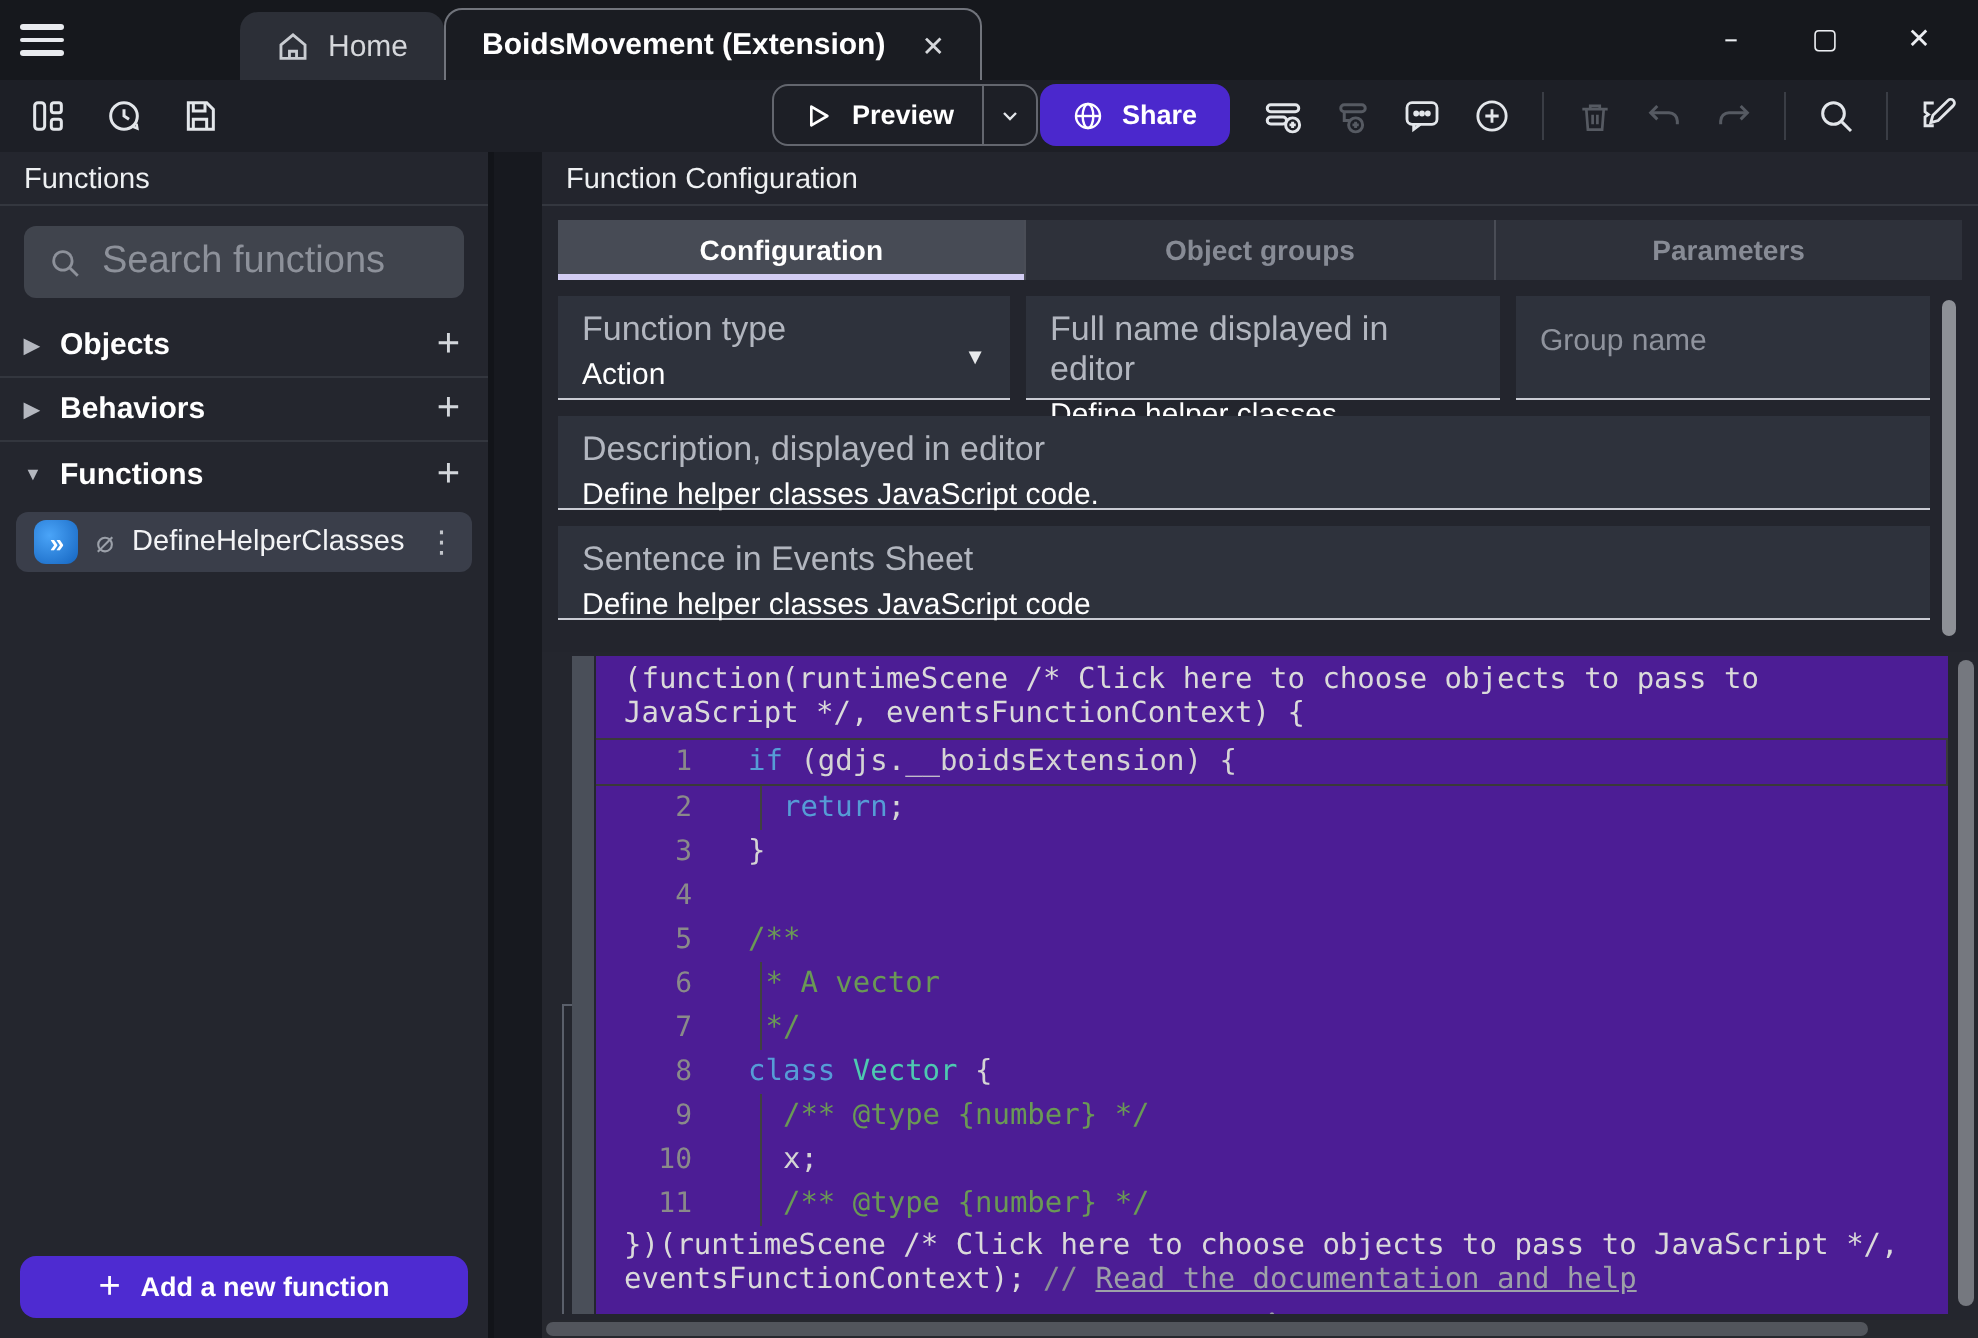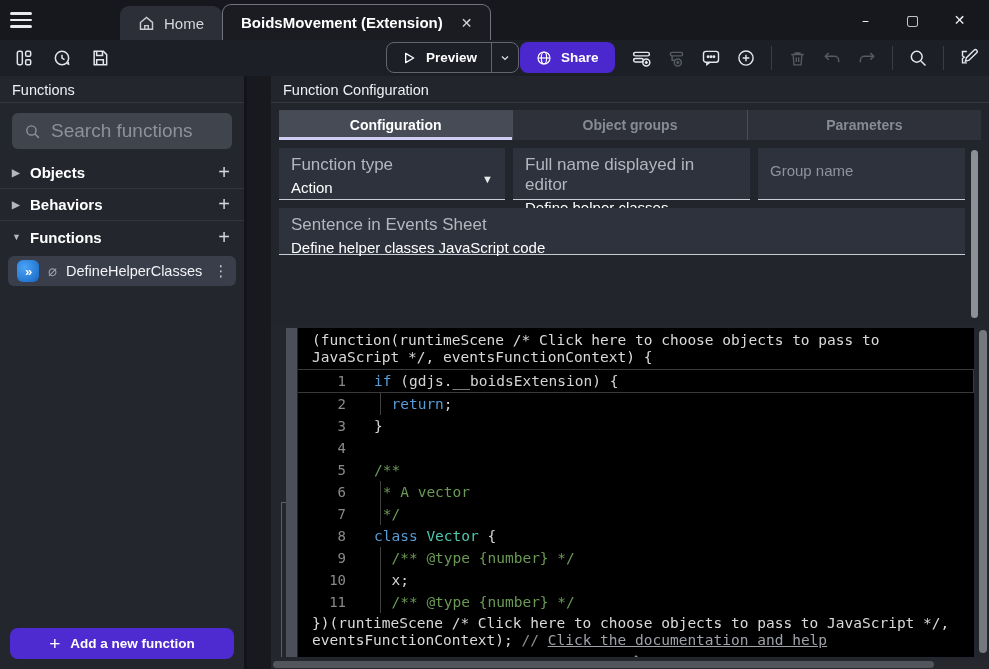--- a/index.html
+++ b/index.html
@@ -95,21 +95,21 @@
   .field.placeholder-only { display:flex; align-items:center; padding-top:0; }
   .vscroll { position:absolute; right:3px; top:2px; width:7px; height:168px; }
   .vscroll .thumb { width:7px; height:100%; background:#8d9096; border-radius:4px; }
 
   
   .events-sheet { flex:1; position:relative; margin-top:4px; background:#24262e; overflow:hidden; }
   .drag-strip { position:absolute; left:15px; top:2px; bottom:12px; width:11px; background:#4a4f59; }
   .sub-guide { position:absolute; left:10px; top:176px; bottom:12px; width:1px; background:#5a5f6a; }
   .sub-guide::before { content:""; position:absolute; left:0; top:0; width:7px; height:1px; background:#5a5f6a; }
   .code-block { position:absolute; left:27px; right:15px; top:2px; bottom:12px;
-    background:#000000; font-family:"DejaVu Sans Mono", monospace; overflow:hidden; }
+    background:#4c1d95; font-family:"DejaVu Sans Mono", monospace; overflow:hidden; }
   .code-wrapper-text { padding:4px 0 2px 14px; max-width:654px; color:#dadada;
     font-size:14.5px; line-height:16.5px; }
   .code-lines { margin-top:2px; }
   .code-line { display:flex; height:22px; line-height:22px; font-size:14.5px; }
   .code-line.current { border-top:1px solid #3a3a3a; border-bottom:1px solid #3a3a3a;
     border-right:1px solid #3a3a3a; height:24px; line-height:22px; }
   .ln { width:56px; flex:none; text-align:right; padding-right:8px; color:#8a8a8a; font-size:14px; }
   .lc { flex:1; white-space:pre; position:relative; padding-left:20px; }
   .lc.guide::before { content:""; position:absolute; left:26px; top:0; bottom:0; width:1px; background:#404040; }
   .tok-p { color:#d4d4d4; } .tok-k { color:#569cd6; } .tok-c { color:#6a9955; } .tok-t { color:#4ec9b0; }
@@ -339,20 +339,24 @@
         </div>
         <div class="field">
           <div class="flabel">Full name displayed in editor</div>
           <div class="fvalue">Define helper classes</div>
         </div>
         <div class="field placeholder-only">
           <input class="ghost-input" placeholder="Group name" style="">
         </div>
       </div>
       <div class="field wide">
+        <div class="flabel">Description, displayed in editor</div>
+        <div class="fvalue">Define helper classes JavaScript code.</div>
+      </div>
+      <div class="field wide">
         <div class="flabel">Sentence in Events Sheet</div>
         <div class="fvalue">Define helper classes JavaScript code</div>
       </div>
       <div class="vscroll">
           <div class="thumb"></div>
         </div>
     </div>
 
     <div class="events-sheet">
       <div class="sub-guide"></div>
@@ -399,21 +403,21 @@
             </div>
             <div class="code-line">
               <span class="ln">10</span>
               <span class="lc guide"><span class="tok-p">  x;</span></span>
             </div>
             <div class="code-line">
               <span class="ln">11</span>
               <span class="lc guide"><span class="tok-c">  /** @type {number} */</span></span>
             </div>
           </div>
-        <div class="code-footer"><span>})(runtimeScene /* Click here to choose objects to pass to JavaScript */, eventsFunctionContext); </span><span class="cmt">// </span><span class="doclink">Click the documentation and help</span></div>
+        <div class="code-footer"><span>})(runtimeScene /* Click here to choose objects to pass to JavaScript */, eventsFunctionContext); </span><span class="cmt">// </span><span class="doclink">Read the documentation and help</span></div>
         <div class="caret-hint">^</div>
       </div>
 
       <div class="ev-vscroll">
           <div class="thumb"></div>
         </div>
       <div class="ev-hscroll">
           <div class="thumb"></div>
         </div>
     </div>

